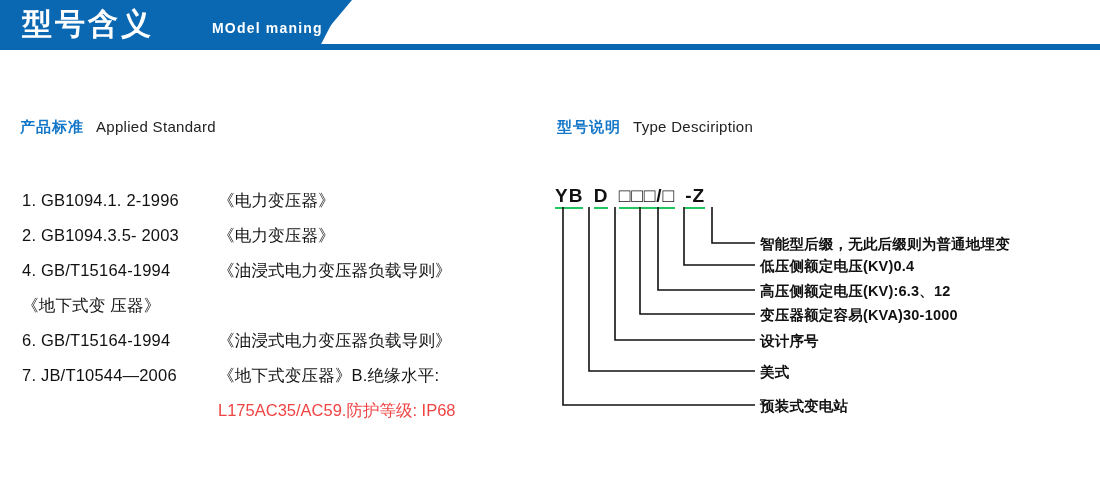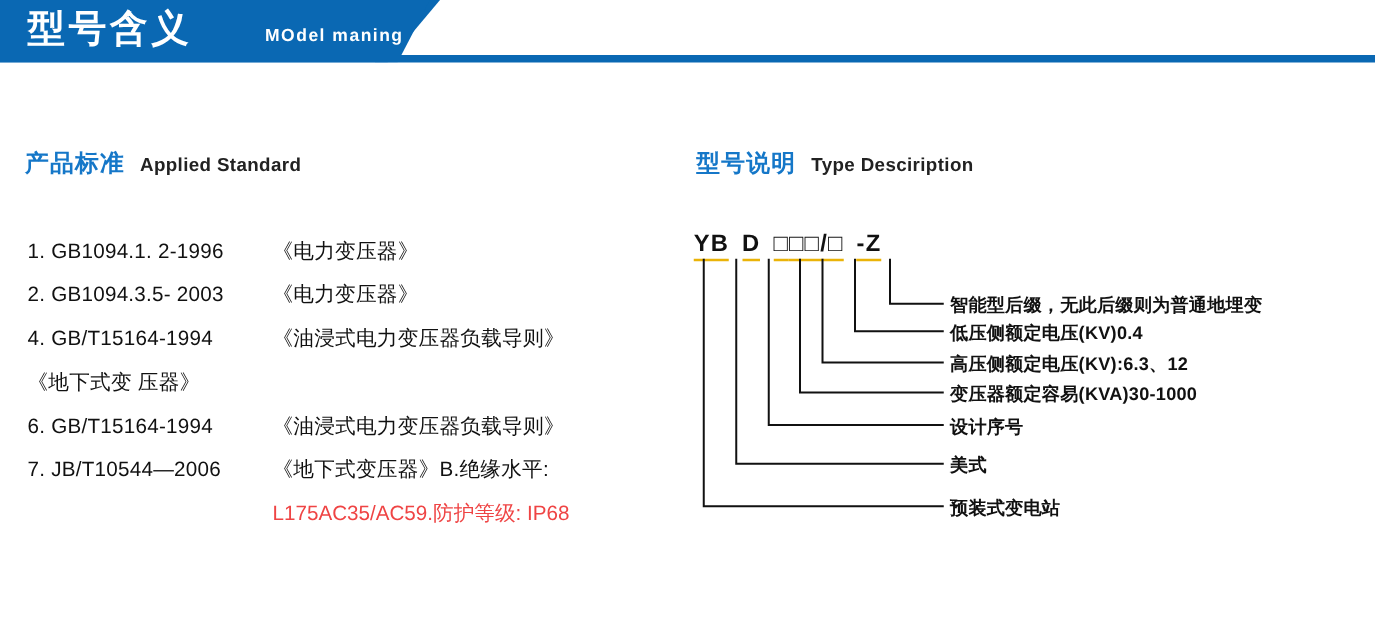--- a/index.html
+++ b/index.html
@@ -73,31 +73,30 @@
     z-index: 3;
     margin-left: 28px;
   }
 
   
   .sec-head {
     position: absolute;
     white-space: nowrap;
   }
   .sec-head .cn {
-    font-size: 19px;
+    font-size: 15px;
     font-weight: bold;
     color: #1577c8;
     letter-spacing: 1px;
   }
   .sec-head .en {
     font-size: 15px;
     color: #222222;
     margin-left: 12px;
     letter-spacing: 0.3px;
-    font-weight: bold;
   }
   #standards-heading { left: 20px; top: 118px; }
   #type-heading      { left: 557px; top: 118px; }
 
   
   .std-list {
     position: absolute;
     left: 22px;
     top: 190px;
     width: 520px;
@@ -137,21 +136,21 @@
   .code-line {
     position: absolute;
     left: 10px;
     top: 0;
     font-size: 19px;
     font-weight: bold;
     color: #111111;
     letter-spacing: 1px;
     white-space: nowrap;
   }
-  .code-line .seg { border-bottom: 2px solid #eab308; padding-bottom: 1px; }
+  .code-line .seg { border-bottom: 2px solid #22c55e; padding-bottom: 1px; }
   .code-line .gap { padding: 0 2px; }
 
   .ladder { position: absolute; left: 0; top: 0; }
 
   .labels { position: absolute; left: 0; top: 0; }
   .label {
     position: absolute;
     font-size: 14.5px;
     font-weight: bold;
     color: #111111;

